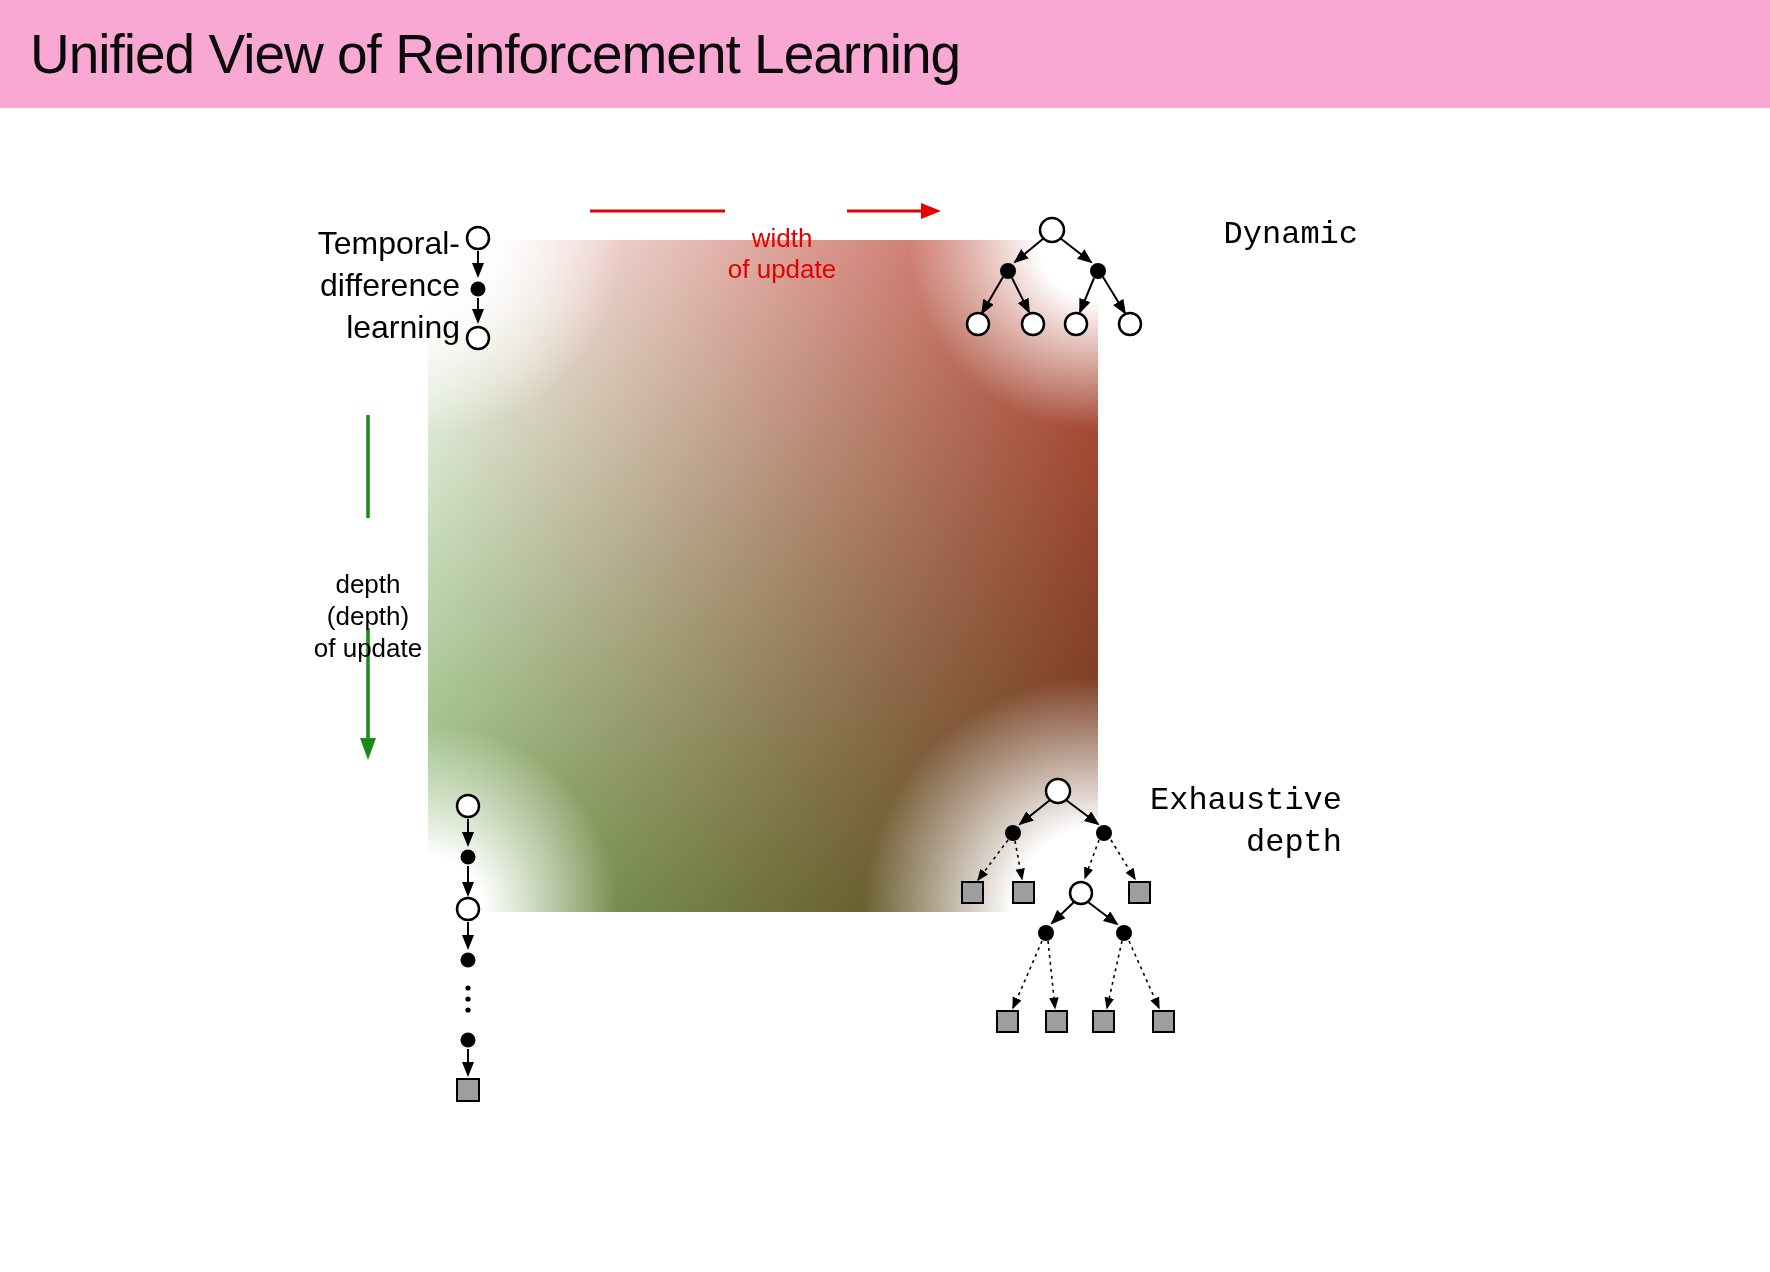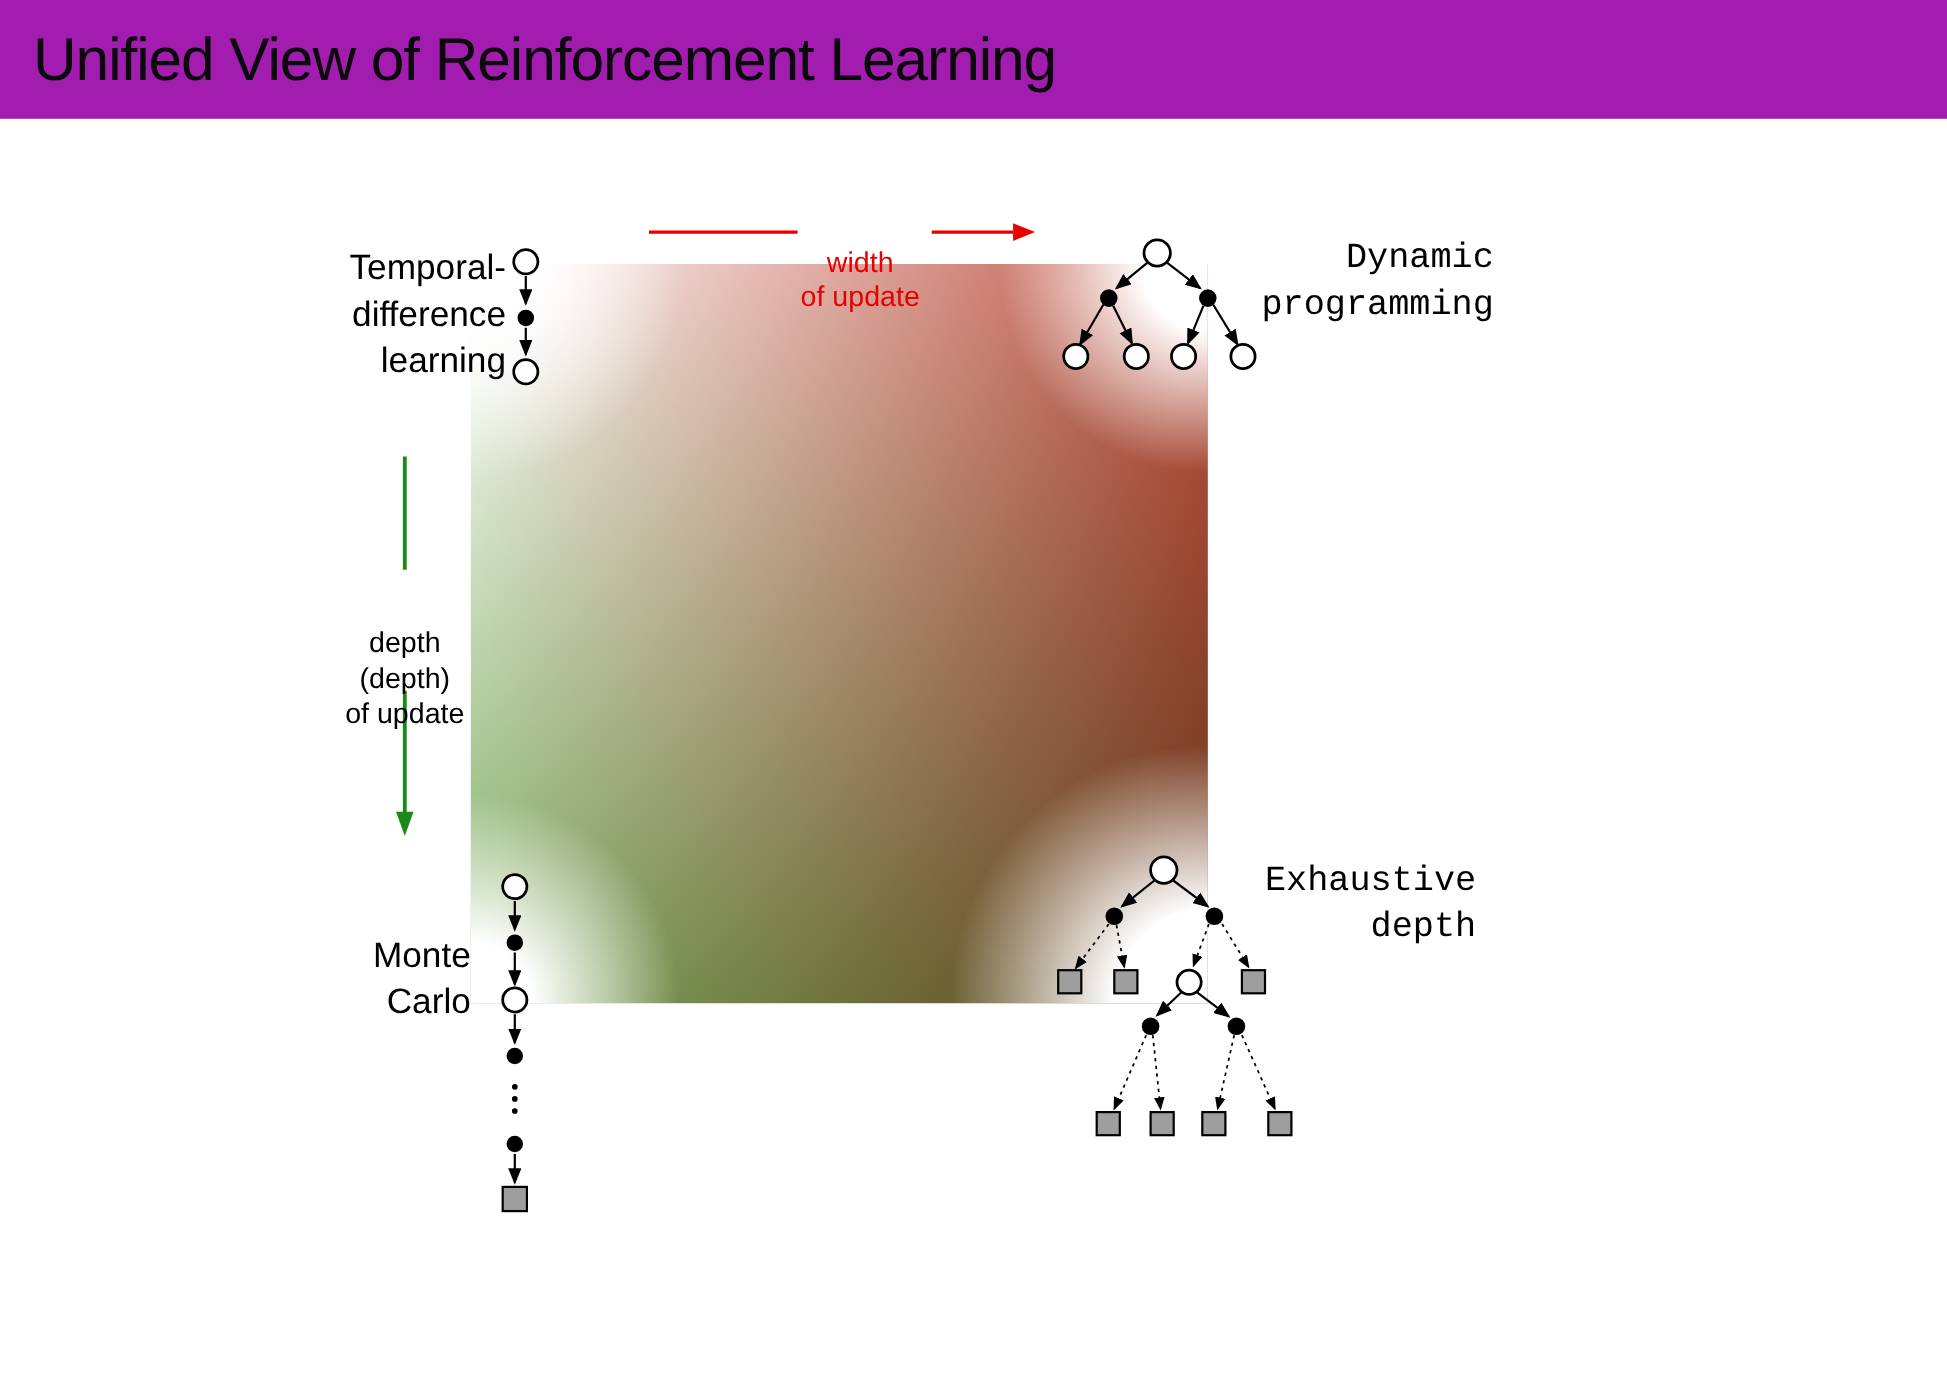--- a/index.html
+++ b/index.html
@@ -3,21 +3,21 @@
 <meta charset="utf-8">
 <style>
   * { margin:0; padding:0; box-sizing:border-box; }
   html,body { background:#fff; }
   body { font-family:"Liberation Sans", sans-serif; color:#000; }
 
   .slide { position:relative; width:1770px; height:1272px; background:#fff; overflow:hidden; }
 
   .titlebar {
     position:absolute; left:0; top:0; width:1770px; height:108px;
-    background:#a21caf; display:flex; align-items:center; padding-left:30px;
+    background:#f9a8d4; display:flex; align-items:center; padding-left:30px;
   }
   .title { font-size:55px; font-weight:normal; letter-spacing:-1px; color:#0a0a0a; }
 
   .abs { position:absolute; }
 
   
   .square {
     position:absolute; left:428px; top:240px; width:670px; height:672px;
     background-color:#fff;
     background-image:
@@ -108,27 +108,22 @@
     <circle class="state" cx="97" cy="20" r="12"></circle>
     <circle class="action" cx="53" cy="61" r="8"></circle>
     <circle class="action" cx="143" cy="61" r="8"></circle>
     <circle class="state" cx="23" cy="114" r="11"></circle>
     <circle class="state" cx="78" cy="114" r="11"></circle>
     <circle class="state" cx="121" cy="114" r="11"></circle>
     <circle class="state" cx="175" cy="114" r="11"></circle>
   </svg>
   <div class="method-label left abs" style="left:1128px; top:214px; width:230px">
     <div>Dynamic</div>
-    <div>programming</div>
   </div>
 
-  <div class="method-label right abs" style="left:280px; top:847px; width:148px">
-    <div>Monte</div>
-    <div>Carlo</div>
-  </div>
   <svg class="abs" style="left:440px; top:785px" width="60" height="335">
     <circle class="state" cx="28" cy="21" r="11"></circle>
     <line class="solid" x1="28" y1="34" x2="28" y2="60" marker-end="url(#mb)"></line>
     <circle class="action" cx="28" cy="72" r="7.5"></circle>
     <line class="solid" x1="28" y1="81" x2="28" y2="110" marker-end="url(#mb)"></line>
     <circle class="state" cx="28" cy="124" r="11"></circle>
     <line class="solid" x1="28" y1="137" x2="28" y2="163" marker-end="url(#mb)"></line>
     <circle class="action" cx="28" cy="175" r="7.5"></circle>
     <circle class="mini-dot" cx="28" cy="203" r="2.6"></circle>
     <circle class="mini-dot" cx="28" cy="214" r="2.6"></circle>

